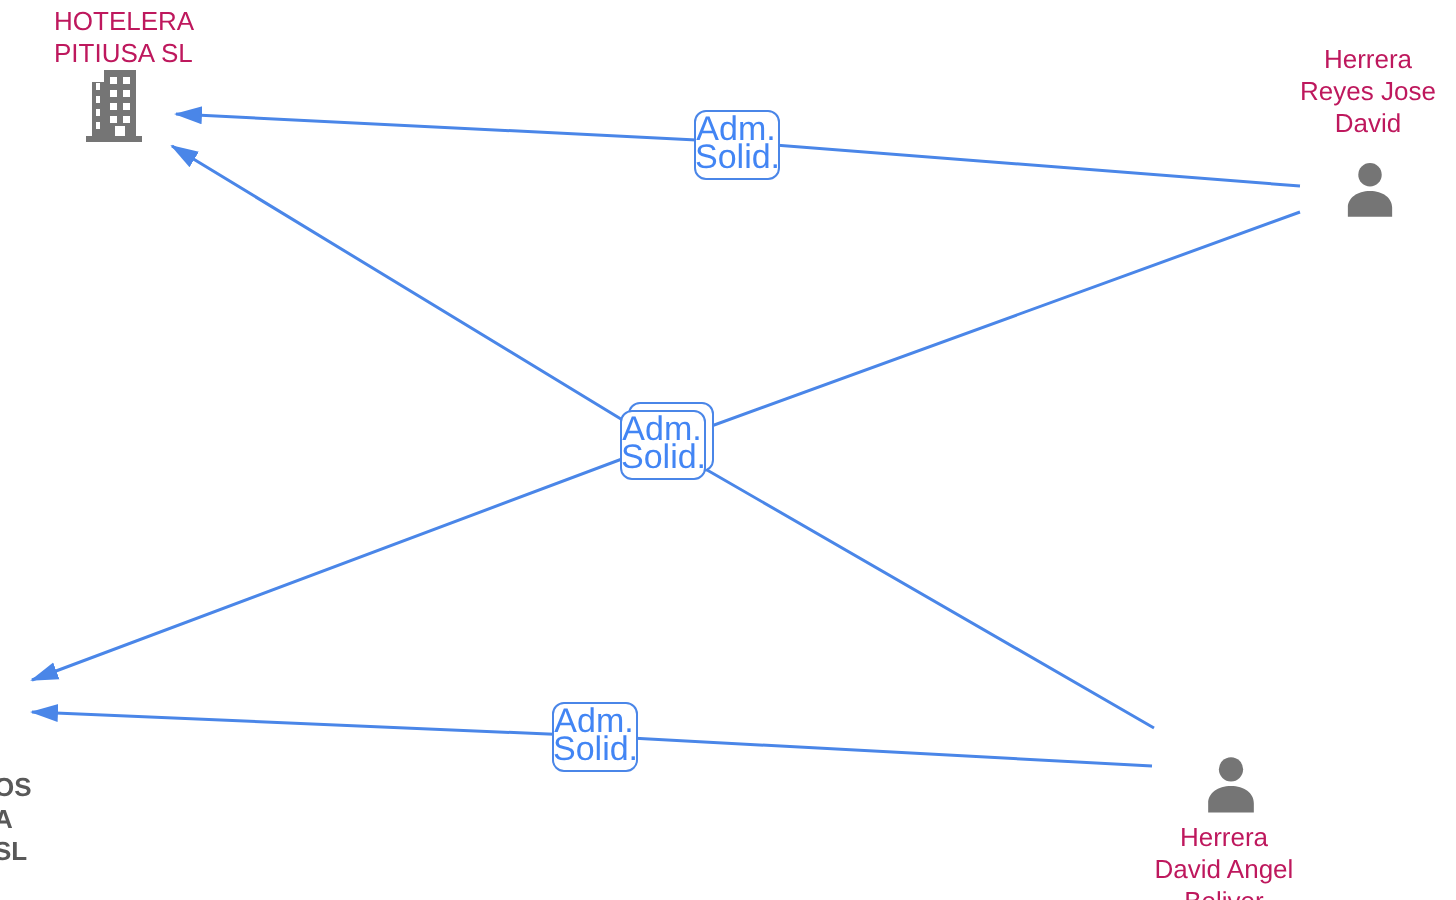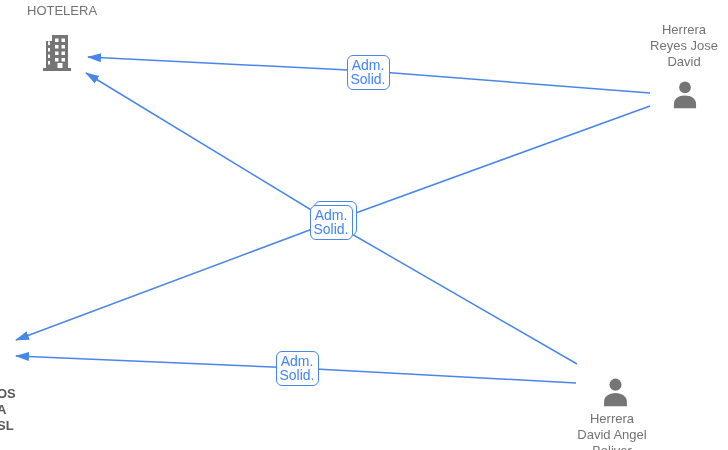--- a/index.html
+++ b/index.html
@@ -2,29 +2,29 @@
 <html><head>
 <meta charset="utf-8">
 <style>
   html,body{margin:0;padding:0;background:#fff;}
   #canvas{
     position:relative;width:728px;height:450px;overflow:hidden;
     background:#fff;font-family:"Liberation Sans","DejaVu Sans",sans-serif;
   }
   #edges-svg{position:absolute;left:0;top:0;width:728px;height:450px;}
   .node-label{
-    position:absolute;font-size:13px;line-height:16px;color:#737373;
+    position:absolute;font-size:13px;line-height:16px;color:#be185d;
     white-space:nowrap;
   }
   .node-label.bold{font-weight:bold;color:#595959;}
   .node-icon{position:absolute;}
   .edge-label{
     position:absolute;box-sizing:border-box;width:43px;height:35px;
     background:#fff;border:1.5px solid #4a86e8;border-radius:6px;
-    color:#4285f4;font-size:14px;line-height:14px;text-align:center;
+    color:#4285f4;font-size:17px;line-height:14px;text-align:center;
     padding-top:2px;z-index:3;
   }
   .edge-label.back{z-index:2;}
   .logo{
     position:absolute;right:5px;bottom:2px;white-space:nowrap;
     font-family:"DejaVu Serif","Liberation Serif",serif;z-index:5;
   }
   .logo-c{color:#ef8121;font-size:16px;font-weight:bold;vertical-align:1px;}
   .logo-e{color:#ef8121;font-size:22px;font-style:italic;margin-left:4px;}
   .logo-rest{color:#3a5a77;font-size:16px;font-style:italic;letter-spacing:0.5px;}
@@ -73,20 +73,21 @@
           <rect x="12" y="16.5" width="3.5" height="3.5" fill="#fff"></rect>
           <rect x="18.5" y="16.5" width="3.5" height="3.5" fill="#fff"></rect>
           <rect x="5" y="19.5" width="2" height="3.5" fill="#fff"></rect>
           <rect x="12" y="23" width="3.5" height="3.5" fill="#fff"></rect>
           <rect x="18.5" y="23" width="3.5" height="3.5" fill="#fff"></rect>
           <rect x="5" y="26" width="2" height="3.5" fill="#fff"></rect>
           <rect x="14.5" y="28" width="5" height="5" fill="#fff"></rect>
         </svg></div>
       <div class="node-label" style="left: 27px; top: 3px; width: 120px; text-align: left;">
         <div>HOTELERA</div>
+        <div>PITIUSA SL</div>
       </div>
       <div class="node-icon" style="left: 669px; top: 77px; width: 32px; height: 36px;"><svg width="100%" height="100%" viewBox="0 0 24 24" xmlns="http://www.w3.org/2000/svg">
           <circle cx="12" cy="6.3" r="4.4" fill="#757575"></circle>
           <path d="M12 12.4c-4.8 0-8.3 2.6-8.3 6.2V22h16.6v-3.4c0-3.6-3.5-6.2-8.3-6.2z" fill="#757575"></path>
         </svg></div>
       <div class="node-label" style="left: 634px; top: 22px; width: 100px; text-align: center;">
         <div>Herrera</div>
         <div>Reyes Jose</div>
         <div>David</div>
       </div>

